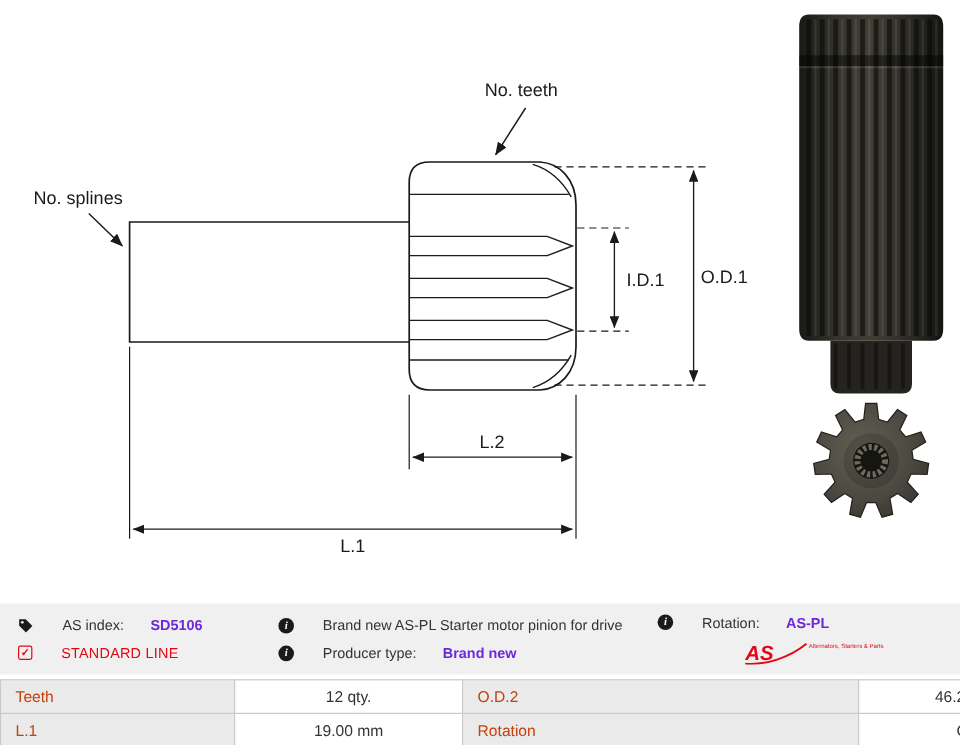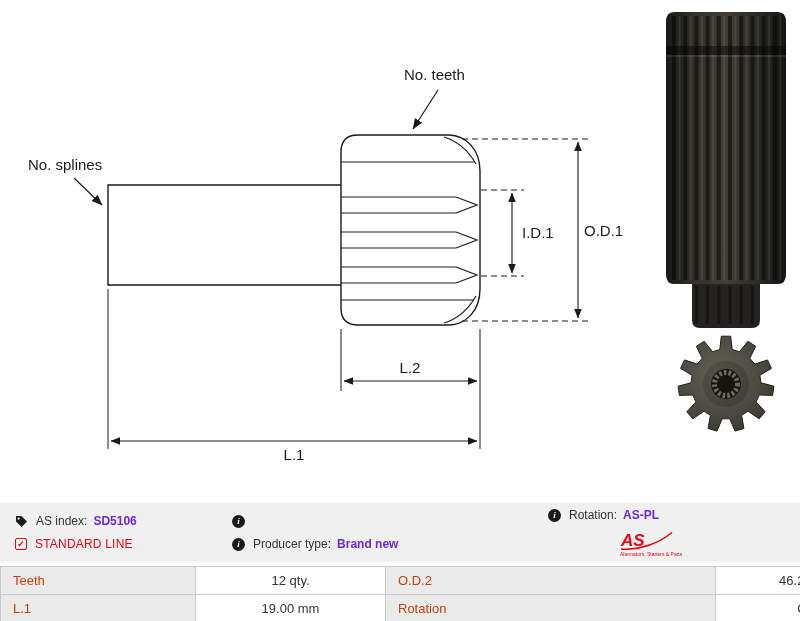--- a/index.html
+++ b/index.html
@@ -15,33 +15,33 @@
   #photo-side{position:absolute;left:658px;top:6px}
   #photo-face{position:absolute;left:655px;top:334px}
   
   .info-bar{
     position:absolute;left:0;top:503px;width:800px;height:59px;
     background:#f0f0f0;display:grid;grid-template-columns:232px 316px 1fr;
     align-items:center;
   }
   .info-col{display:flex;flex-direction:column;gap:9px}
   .col1{padding-left:15px}
-  .info-item{display:flex;align-items:center;gap:8px;font-size:12px;color:#333;height:14px;white-space:nowrap}
+  .info-item{display:flex;align-items:center;gap:24px;font-size:12px;color:#333;height:14px;white-space:nowrap}
   .info-item b{color:#6d28d9;margin-left:-2px}
   .red-bold{color:#e30613;font-weight:normal;letter-spacing:.2px}
   .info-icon{
     display:inline-flex;flex:0 0 13px;width:13px;height:13px;border-radius:50%;
     background:#1a1a1a;color:#fff;justify-content:center;align-items:center;
     font-family:"Liberation Serif",serif;font-style:italic;font-weight:bold;font-size:9px;line-height:13px;
   }
   .check-icon{
     display:inline-flex;flex:0 0 12px;width:12px;height:12px;border:1.5px solid #e30613;border-radius:2px;
     color:#e30613;font-size:9px;font-weight:bold;justify-content:center;align-items:center;box-sizing:border-box;
   }
-  .logo{display:flex;flex-direction:column;line-height:1;margin-left:72px}
+  .logo{display:flex;line-height:1;margin-left:72px}
   .logo-sub{font-size:5px;color:#e30613;margin-top:2px;white-space:nowrap}
   
   .spec-table{position:absolute;left:0;top:566px;width:800px;border-collapse:collapse;font-size:13px;table-layout:fixed}
   .spec-table td{border:1px solid #c9c9c9;height:27px;padding:0 12px;overflow:hidden}
   td.lbl{background:#eaeaea;text-align:left;color:#c2410c}
   td.val{background:#fff;text-align:center;color:#333}
   td.c0{width:170px} td.c1{width:165px} td.c2{width:305px} td.c3{width:160px;text-align:center}
 </style>
 </head>
 <body>
@@ -174,20 +174,21 @@
     </div>
     <div class="info-item">
       <span class="check-icon">✓</span>
       <span class="red-bold">STANDARD LINE</span>
     </div>
   </div>
 
   <div class="info-col">
     <div class="info-item">
       <span class="info-icon">i</span>
+      <span>Brand new AS-PL Starter motor pinion for drive</span>
     </div>
     <div class="info-item">
       <span class="info-icon">i</span>
       <span>Producer type:</span>
       <b>Brand new</b>
     </div>
   </div>
 
   <div class="info-col">
     <div class="info-item">

